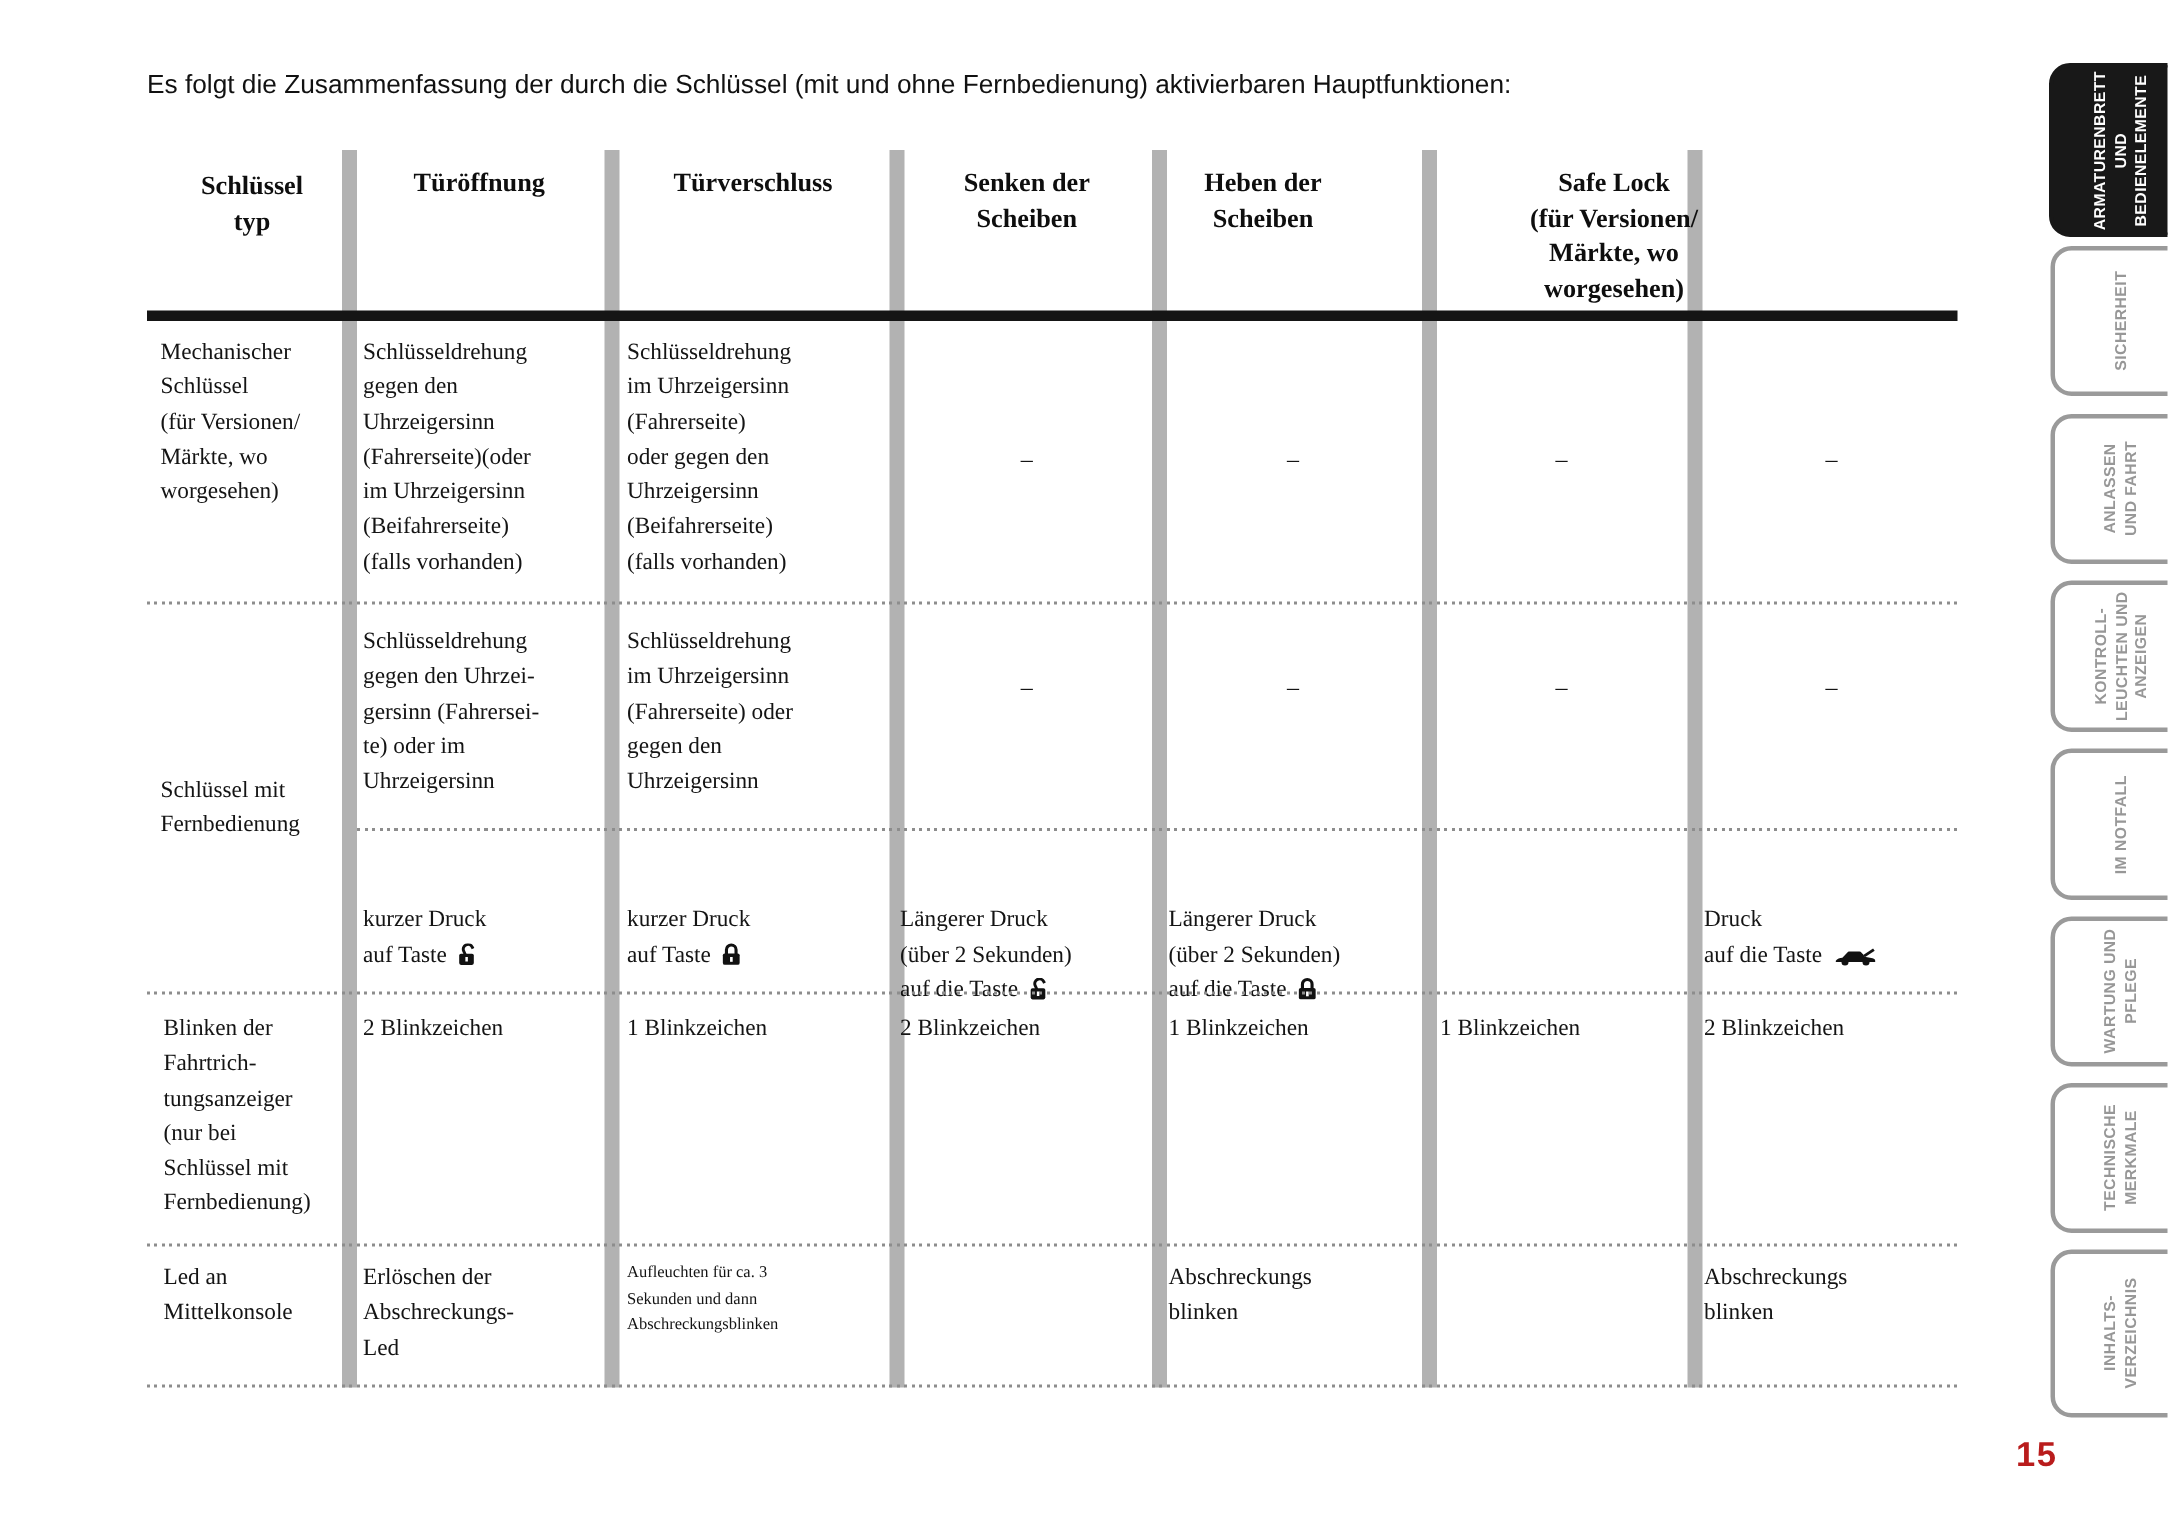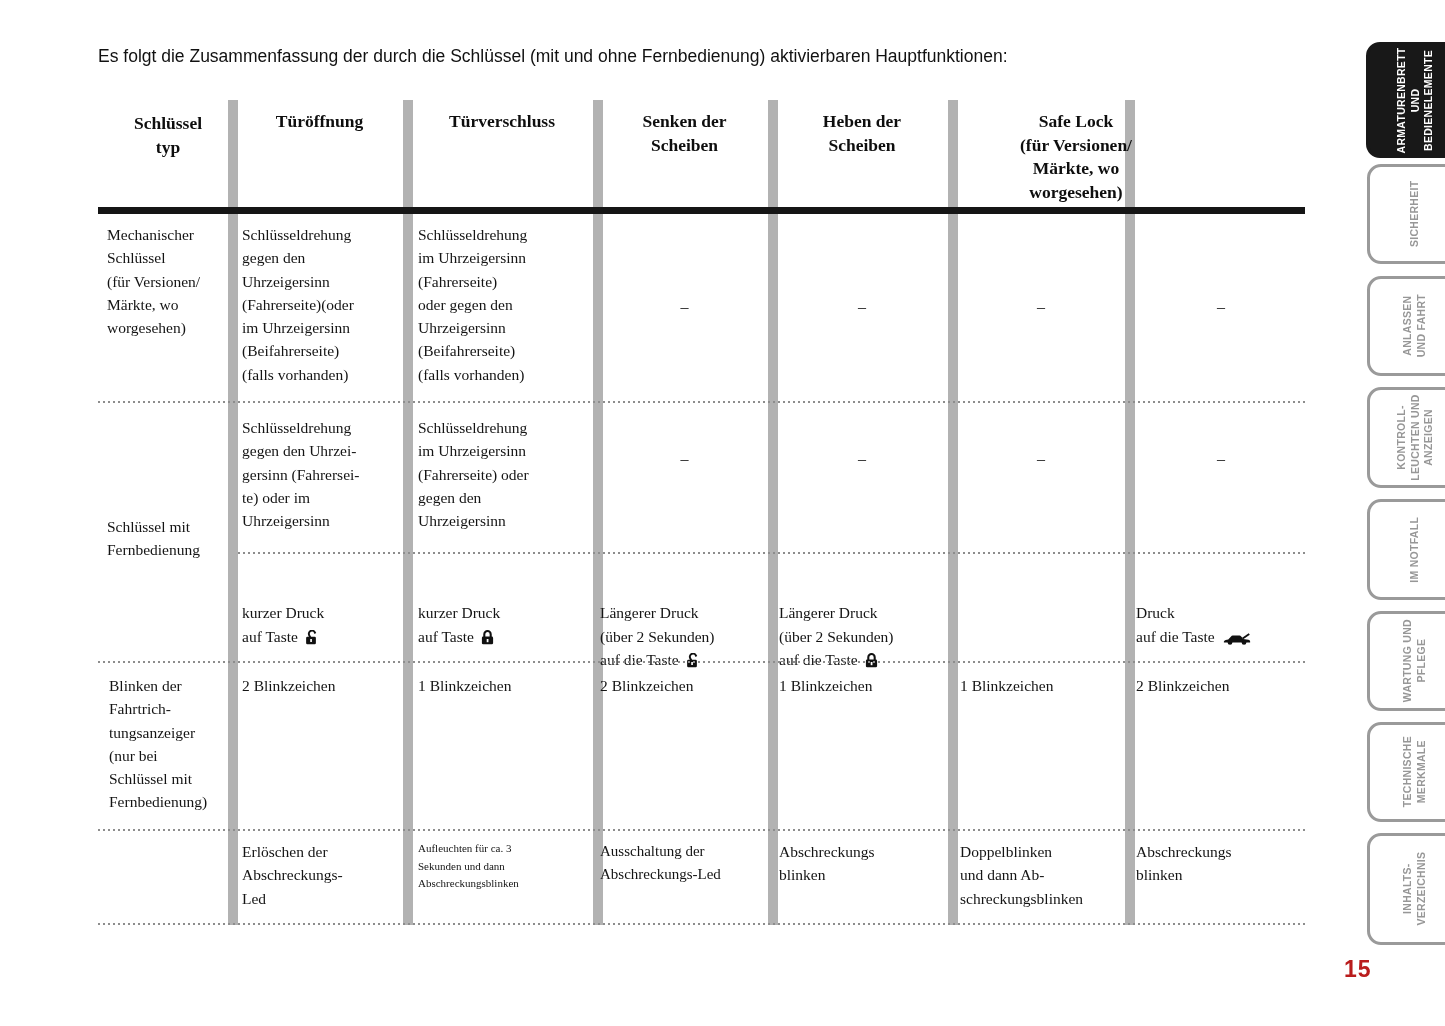--- a/index.html
+++ b/index.html
@@ -41,21 +41,21 @@
   <div class="vbar" style="left:670px"></div>
   <div class="vbar" style="left:850px"></div>
   <div class="vbar" style="left:1027px"></div>
 
   <div class="th" style="left:0;width:140px;top:12px">Schlüssel
 typ</div>
   <div class="th" style="left:144px;width:155px">Türöffnung</div>
   <div class="th" style="left:319px;width:170px">Türverschluss</div>
   <div class="th" style="left:509px;width:155px">Senken der
 Scheiben</div>
-  <div class="th" style="left:684px;width:160px">Heben der
+  <div class="th" style="left:664px;width:160px">Heben der
 Scheiben</div>
   <div class="th" style="left:899px;width:158px">Safe Lock
 (für Versionen/
 Märkte, wo
 worgesehen)</div>
 
   <div class="rule"></div>
 
   <div class="cell" style="left:9px;top:123px;width:125px">Mechanischer
 Schlüssel
@@ -157,33 +157,30 @@
 Fernbedienung)</div>
   <div class="cell" style="left:144px;top:574px;width:160px">2 Blinkzeichen</div>
   <div class="cell" style="left:320px;top:574px;width:162px">1 Blinkzeichen</div>
   <div class="cell" style="left:502px;top:574px;width:168px">2 Blinkzeichen</div>
   <div class="cell" style="left:681px;top:574px;width:170px">1 Blinkzeichen</div>
   <div class="cell" style="left:862px;top:574px;width:162px">1 Blinkzeichen</div>
   <div class="cell" style="left:1038px;top:574px;width:169px">2 Blinkzeichen</div>
 
   <div class="dotline" style="top:729px;left:0;width:1207px"></div>
 
+  <div class="cell" style="left:11px;top:740px;width:128px">Led an
+Mittelkonsole</div>
   <div class="cell" style="left:144px;top:740px;width:160px">Erlöschen der
 Abschreckungs-
 Led</div>
   <div class="cell small" style="left:320px;top:740px;width:170px">Aufleuchten für ca. 3
 Sekunden und dann
 Abschreckungsblinken</div>
-  <div class="cell" style="left:502px;top:740px;width:175px;font-size:15px">Ausschaltung der
-Abschreckungs-Led</div>
   <div class="cell" style="left:681px;top:740px;width:170px">Abschreckungs
 blinken</div>
-  <div class="cell" style="left:862px;top:740px;width:166px">Doppelblinken
-und dann Ab-
-schreckungsblinken</div>
   <div class="cell" style="left:1038px;top:740px;width:169px">Abschreckungs
 blinken</div>
 
   <div class="dotline" style="top:823px;left:0;width:1207px"></div>
 </div>
 
 <div class="tab active" style="top:42px;height:116px">
   <span>ARMATURENBRETT
 UND
 BEDIENELEMENTE</span>

